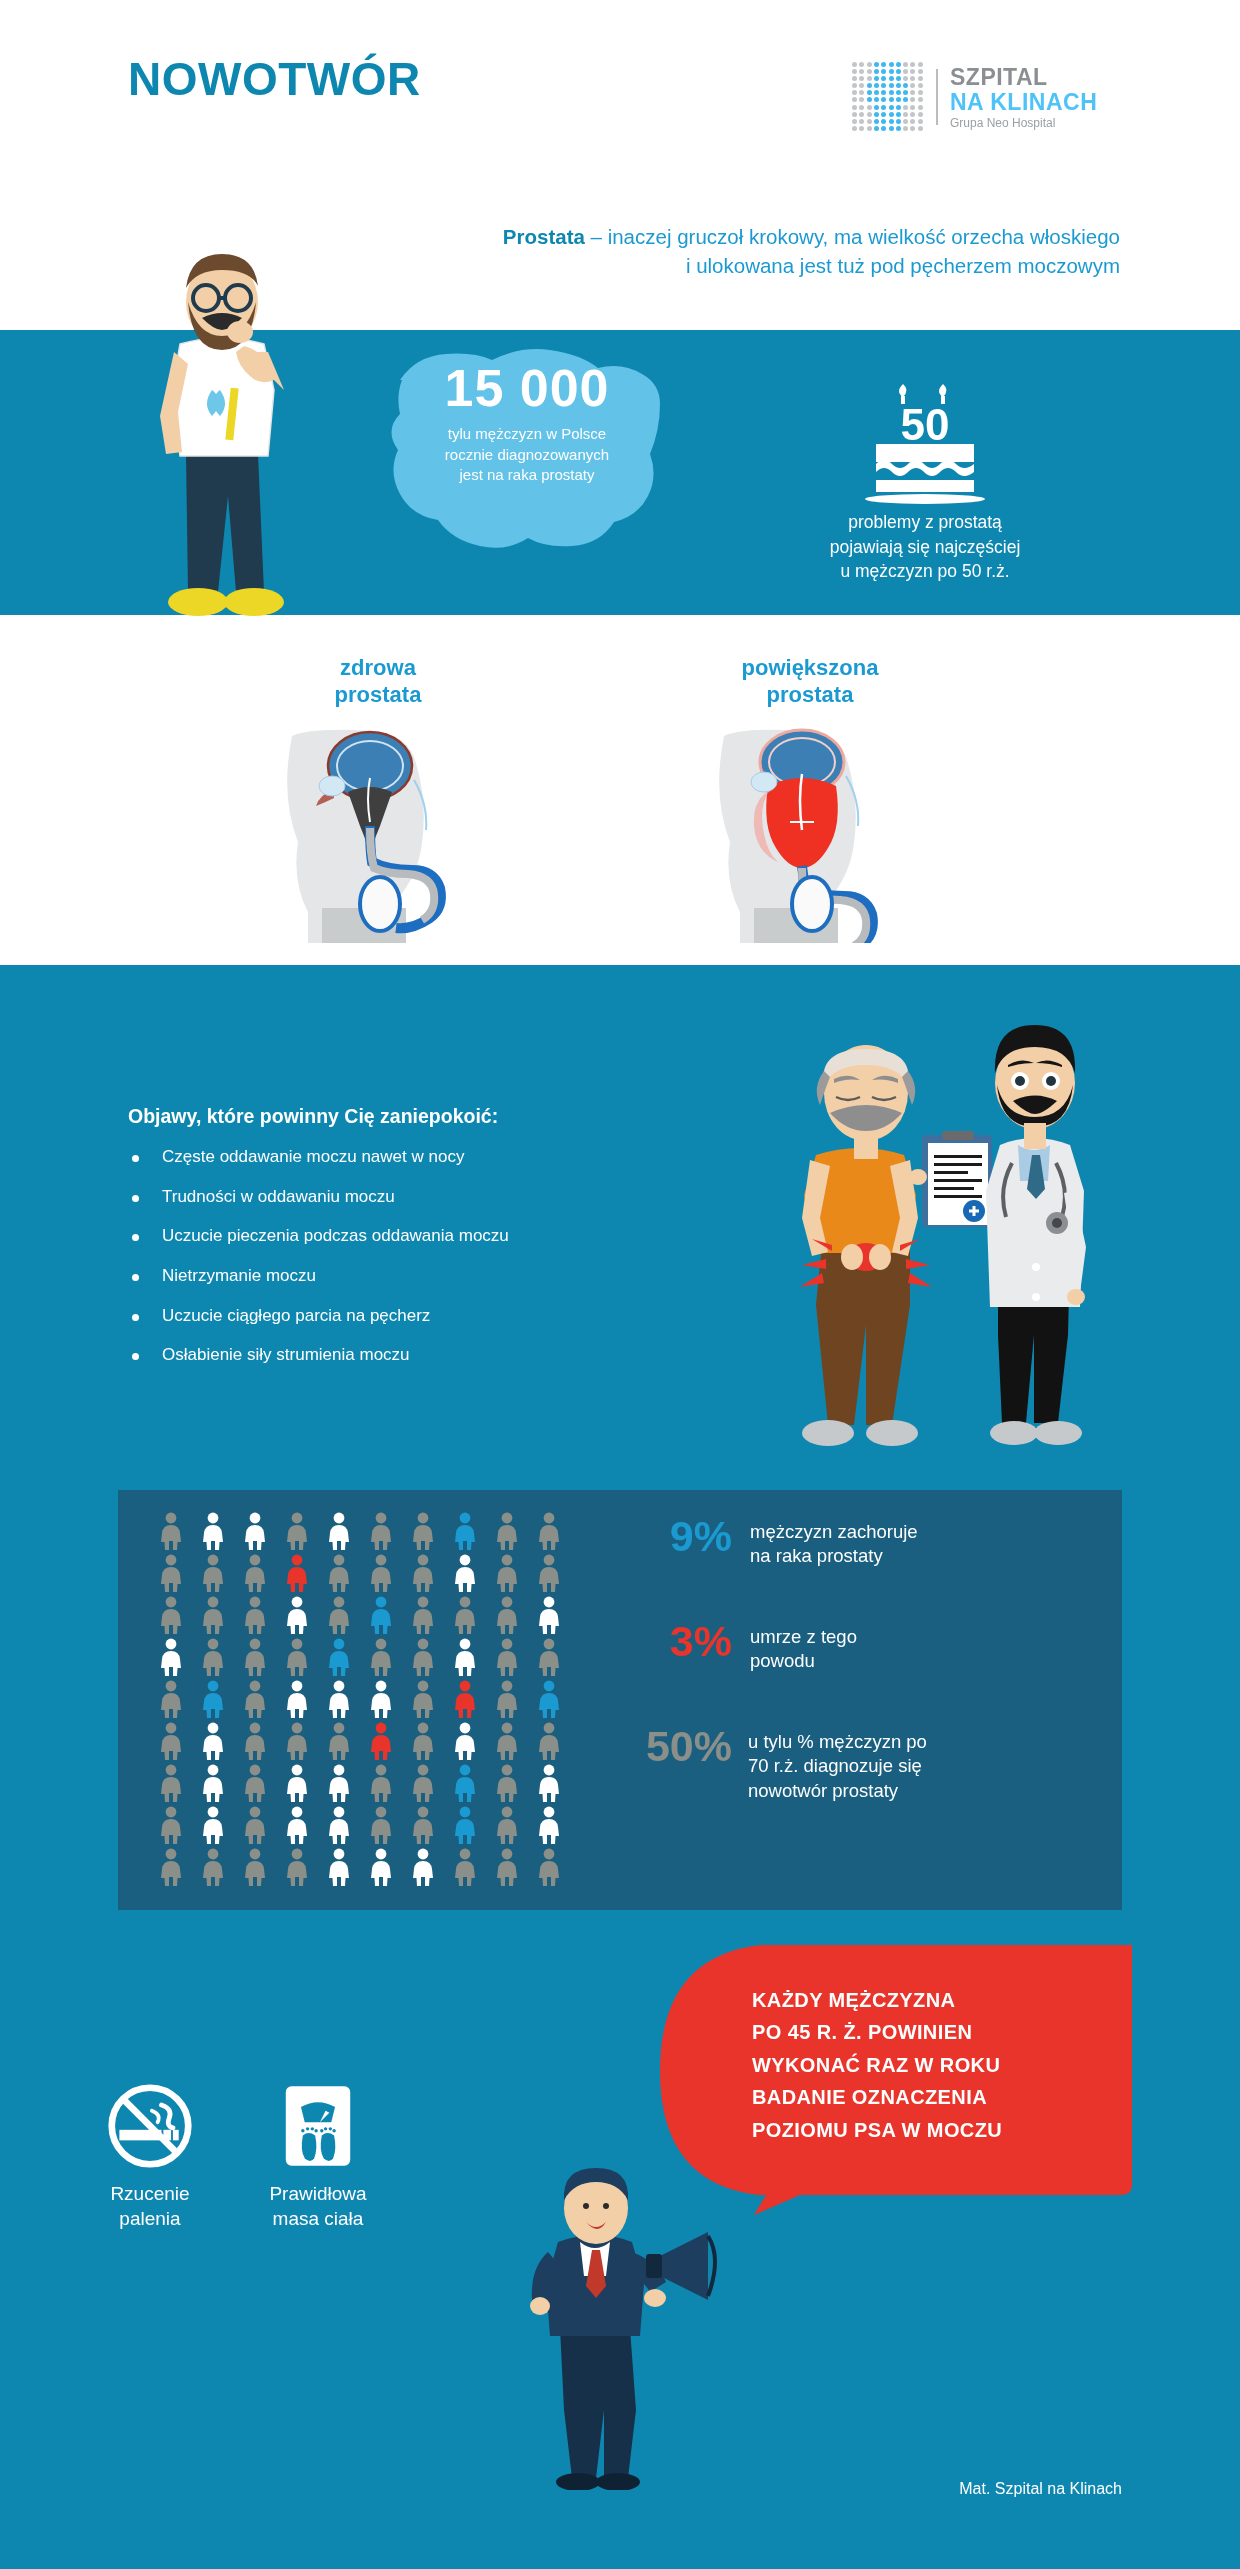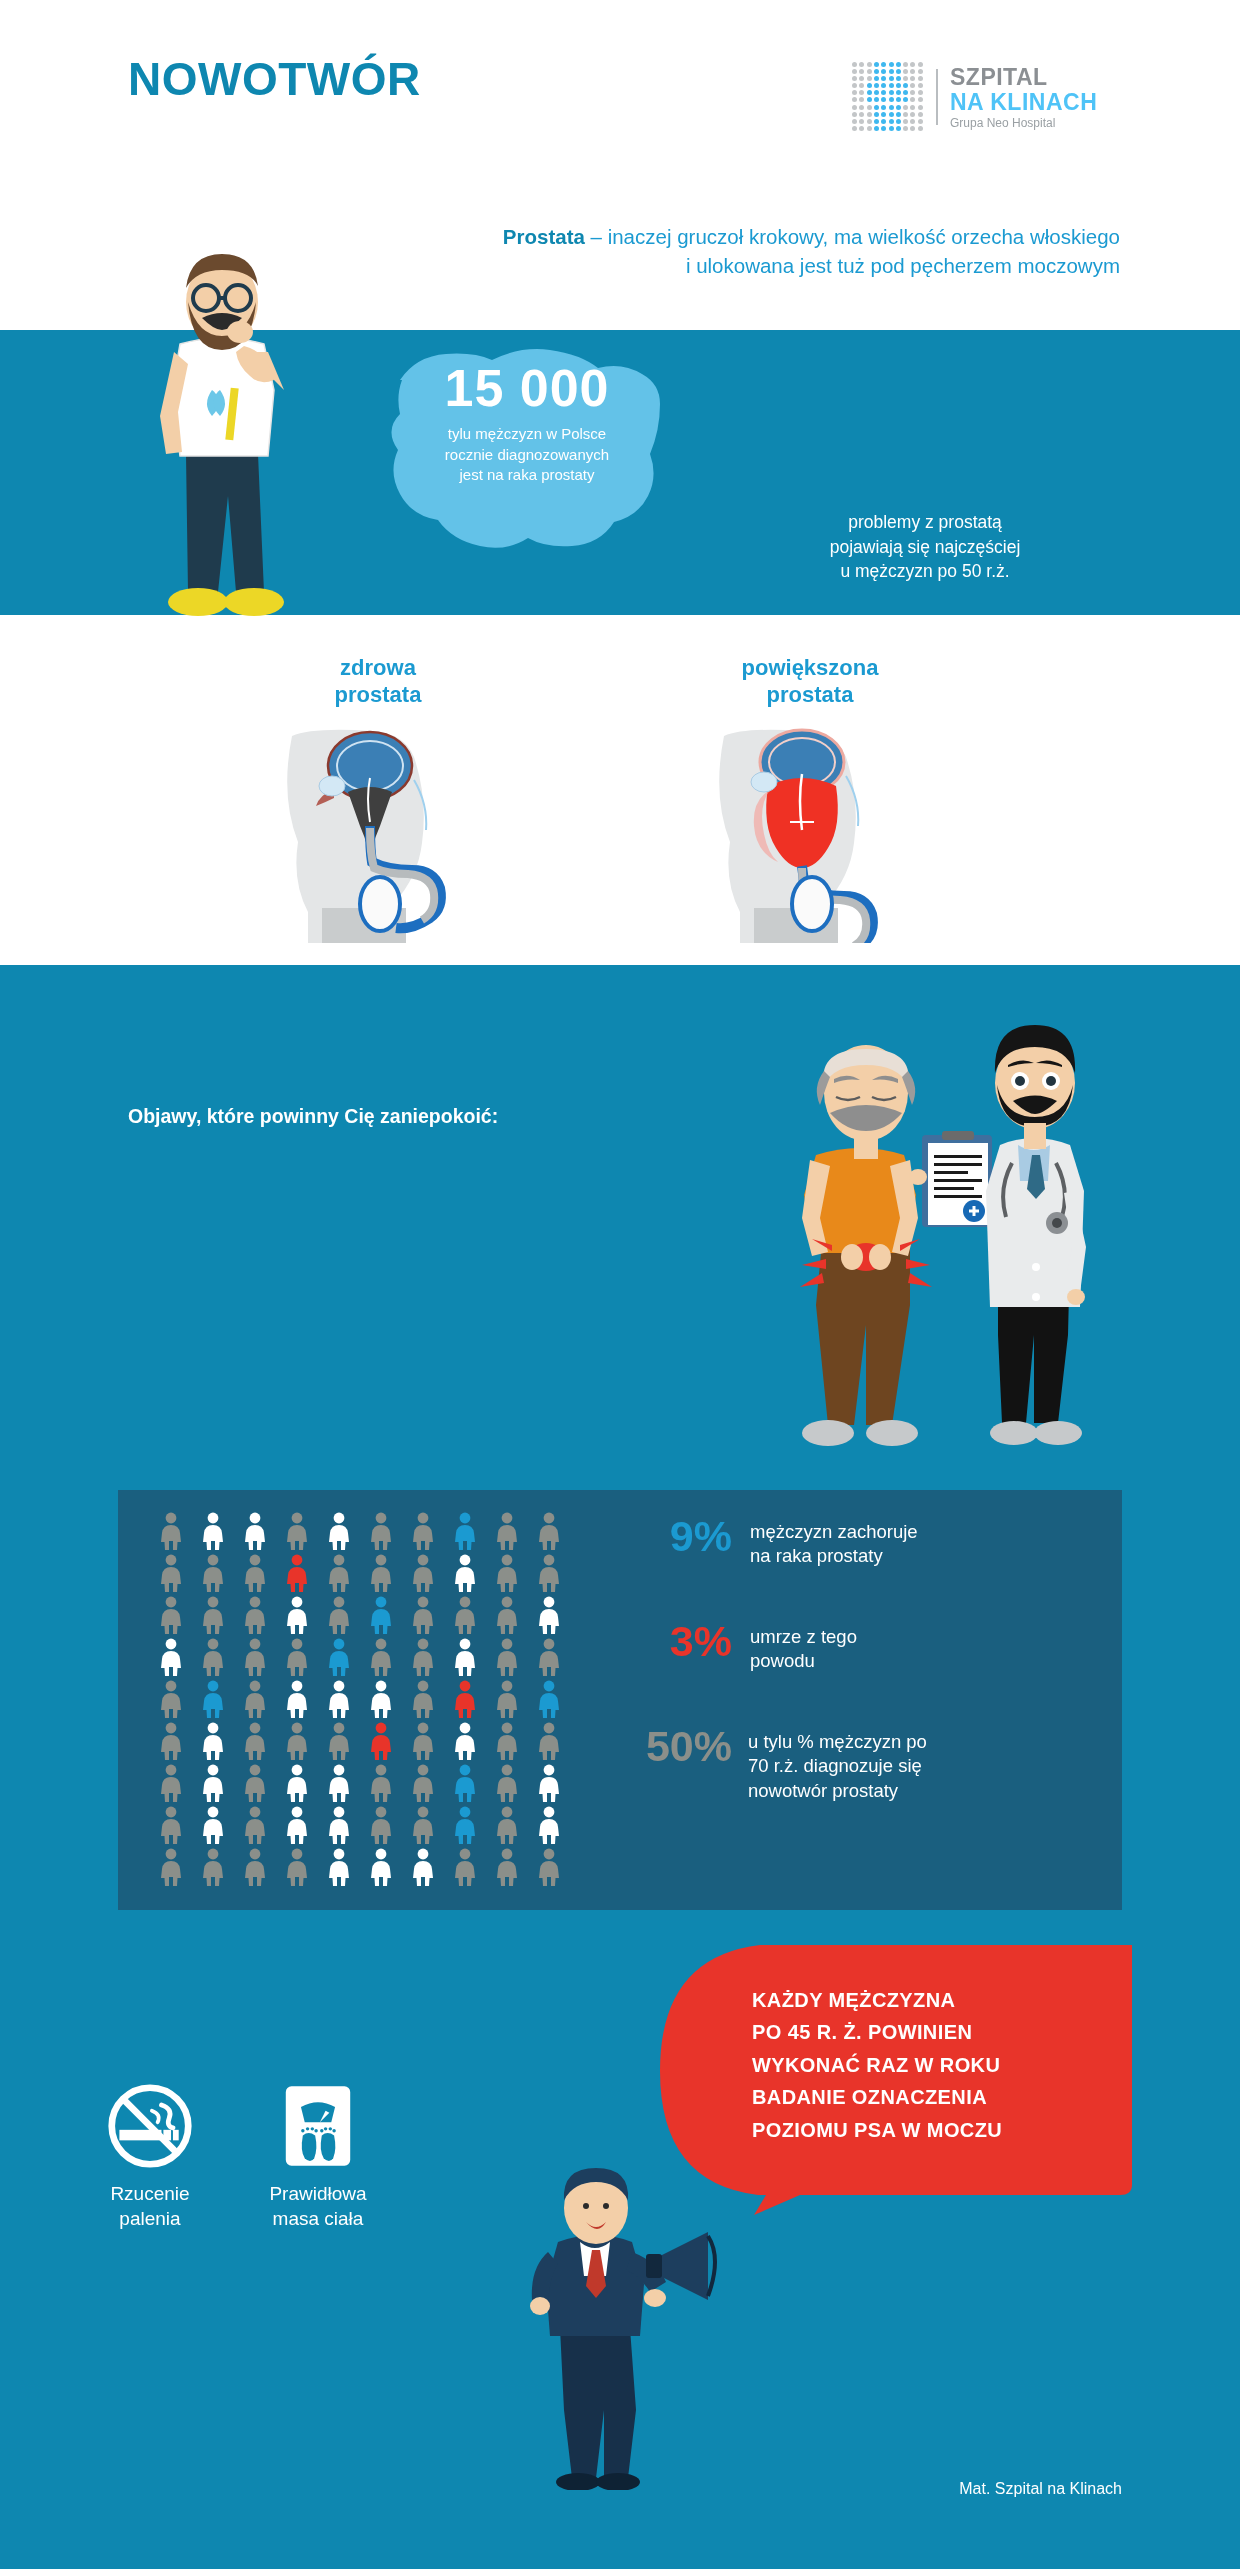--- a/index.html
+++ b/index.html
@@ -290,20 +290,41 @@
                q-28 -6 -42 -26 q-26 -4 -38 -26 q-12 -22 -2 -44 q-14 -20 2 -36 q-4 -18 2 -34z" fill="#63c2e8"></path>
     </svg>
   </div>
   <div id="map-number">15 000</div>
   <div id="map-sub">
     <div>tylu mężczyzn w Polsce</div>
     <div>rocznie diagnozowanych</div>
     <div>jest na raka prostaty</div>
   </div>
 
+  <div id="cake-wrap">
+    <svg viewBox="0 0 170 130" width="170" height="130">
+
+      <path d="M63 4 q7 6 0 13 q-8 -5 0 -13z" fill="#fff"></path>
+      <path d="M103 4 q7 6 0 13 q-8 -5 0 -13z" fill="#fff"></path>
+
+      <rect x="61" y="16" width="4" height="8" fill="#fff"></rect>
+      <rect x="101" y="16" width="4" height="8" fill="#fff"></rect>
+
+      <text x="85" y="60" font-family="Liberation Sans, sans-serif" font-size="44" font-weight="bold" fill="#fff" text-anchor="middle">50</text>
+
+      <rect x="36" y="64" width="98" height="18" fill="#fff"></rect>
+
+      <path d="M36 84 q8 -8 16 0 q8 8 16 0 q8 -8 16 0 q8 8 16 0 q8 -8 16 0 q8 8 18 0
+               l0 8 q-10 8 -18 0 q-8 -8 -16 0 q-8 8 -16 0 q-8 -8 -16 0 q-8 8 -16 0 q-8 -8 -16 0z" fill="#fff"></path>
+
+      <rect x="36" y="100" width="98" height="12" fill="#fff"></rect>
+
+      <ellipse cx="85" cy="119" rx="60" ry="5" fill="#fff"></ellipse>
+    </svg>
+  </div>
   <div id="cake-text">
     <div>problemy z prostatą</div>
     <div>pojawiają się najczęściej</div>
     <div>u mężczyzn po 50 r.ż.</div>
   </div>
 
   <div class="cmp-title" id="cmp-title-1">
     <div>zdrowa</div>
     <div>prostata</div>
   </div>
@@ -341,20 +362,28 @@
       <path d="M92 148 q2 12 2 22 q16 8 40 8 q22 0 28 18 q4 20 -10 30 q-18 12 -34 10" fill="none" stroke="#1d6ec0" stroke-width="10"></path>
       <path d="M92 150 q0 16 4 26 q14 6 34 6 q24 2 26 20 q2 18 -12 26" fill="none" stroke="#b7bbbd" stroke-width="8"></path>
       <ellipse cx="102" cy="186" rx="20" ry="27" fill="#fafafa" stroke="#1d6ec0" stroke-width="4"></ellipse>
       <path d="M92 56 q-4 26 0 56" fill="none" stroke="#fff" stroke-width="2.5"></path>
       <path d="M80 104 l24 0" stroke="#fff" stroke-width="2"></path>
       <path d="M136 58 q14 24 12 50" fill="none" stroke="#9fd0ee" stroke-width="2"></path>
     </svg>
   </div>
 
   <div id="symptoms-head">Objawy, które powinny Cię zaniepokoić:</div>
+  <ul id="symptoms-list">
+    <li>Częste oddawanie moczu nawet  w nocy</li>
+    <li>Trudności w oddawaniu moczu</li>
+    <li>Uczucie pieczenia podczas oddawania moczu</li>
+    <li>Nietrzymanie moczu</li>
+    <li>Uczucie ciągłego parcia na pęcherz</li>
+    <li>Osłabienie siły strumienia moczu</li>
+  </ul>
 
   <div id="patient-doctor">
     <svg viewBox="0 0 320 460" width="320" height="460">
 
       <path d="M52 238 L140 238 L140 300 L122 420 L96 420 L96 320 L84 420 L58 420 L46 300 Z" fill="#6e4520"></path>
       <ellipse cx="58" cy="428" rx="26" ry="13" fill="#c6c9cb"></ellipse>
       <ellipse cx="122" cy="428" rx="26" ry="13" fill="#c6c9cb"></ellipse>
       <path d="M46 150 q44 -14 88 0 l12 40 l-10 58 l-92 0 l-10 -58 z" fill="#e8891a"></path>
       <path d="M40 155 l-8 58 l10 38 l16 -4 l-8 -34 l10 -52z" fill="#f3cfa8"></path>
       <path d="M140 155 l8 58 l-10 38 l-16 -4 l8 -34 l-10 -52z" fill="#f3cfa8"></path>

